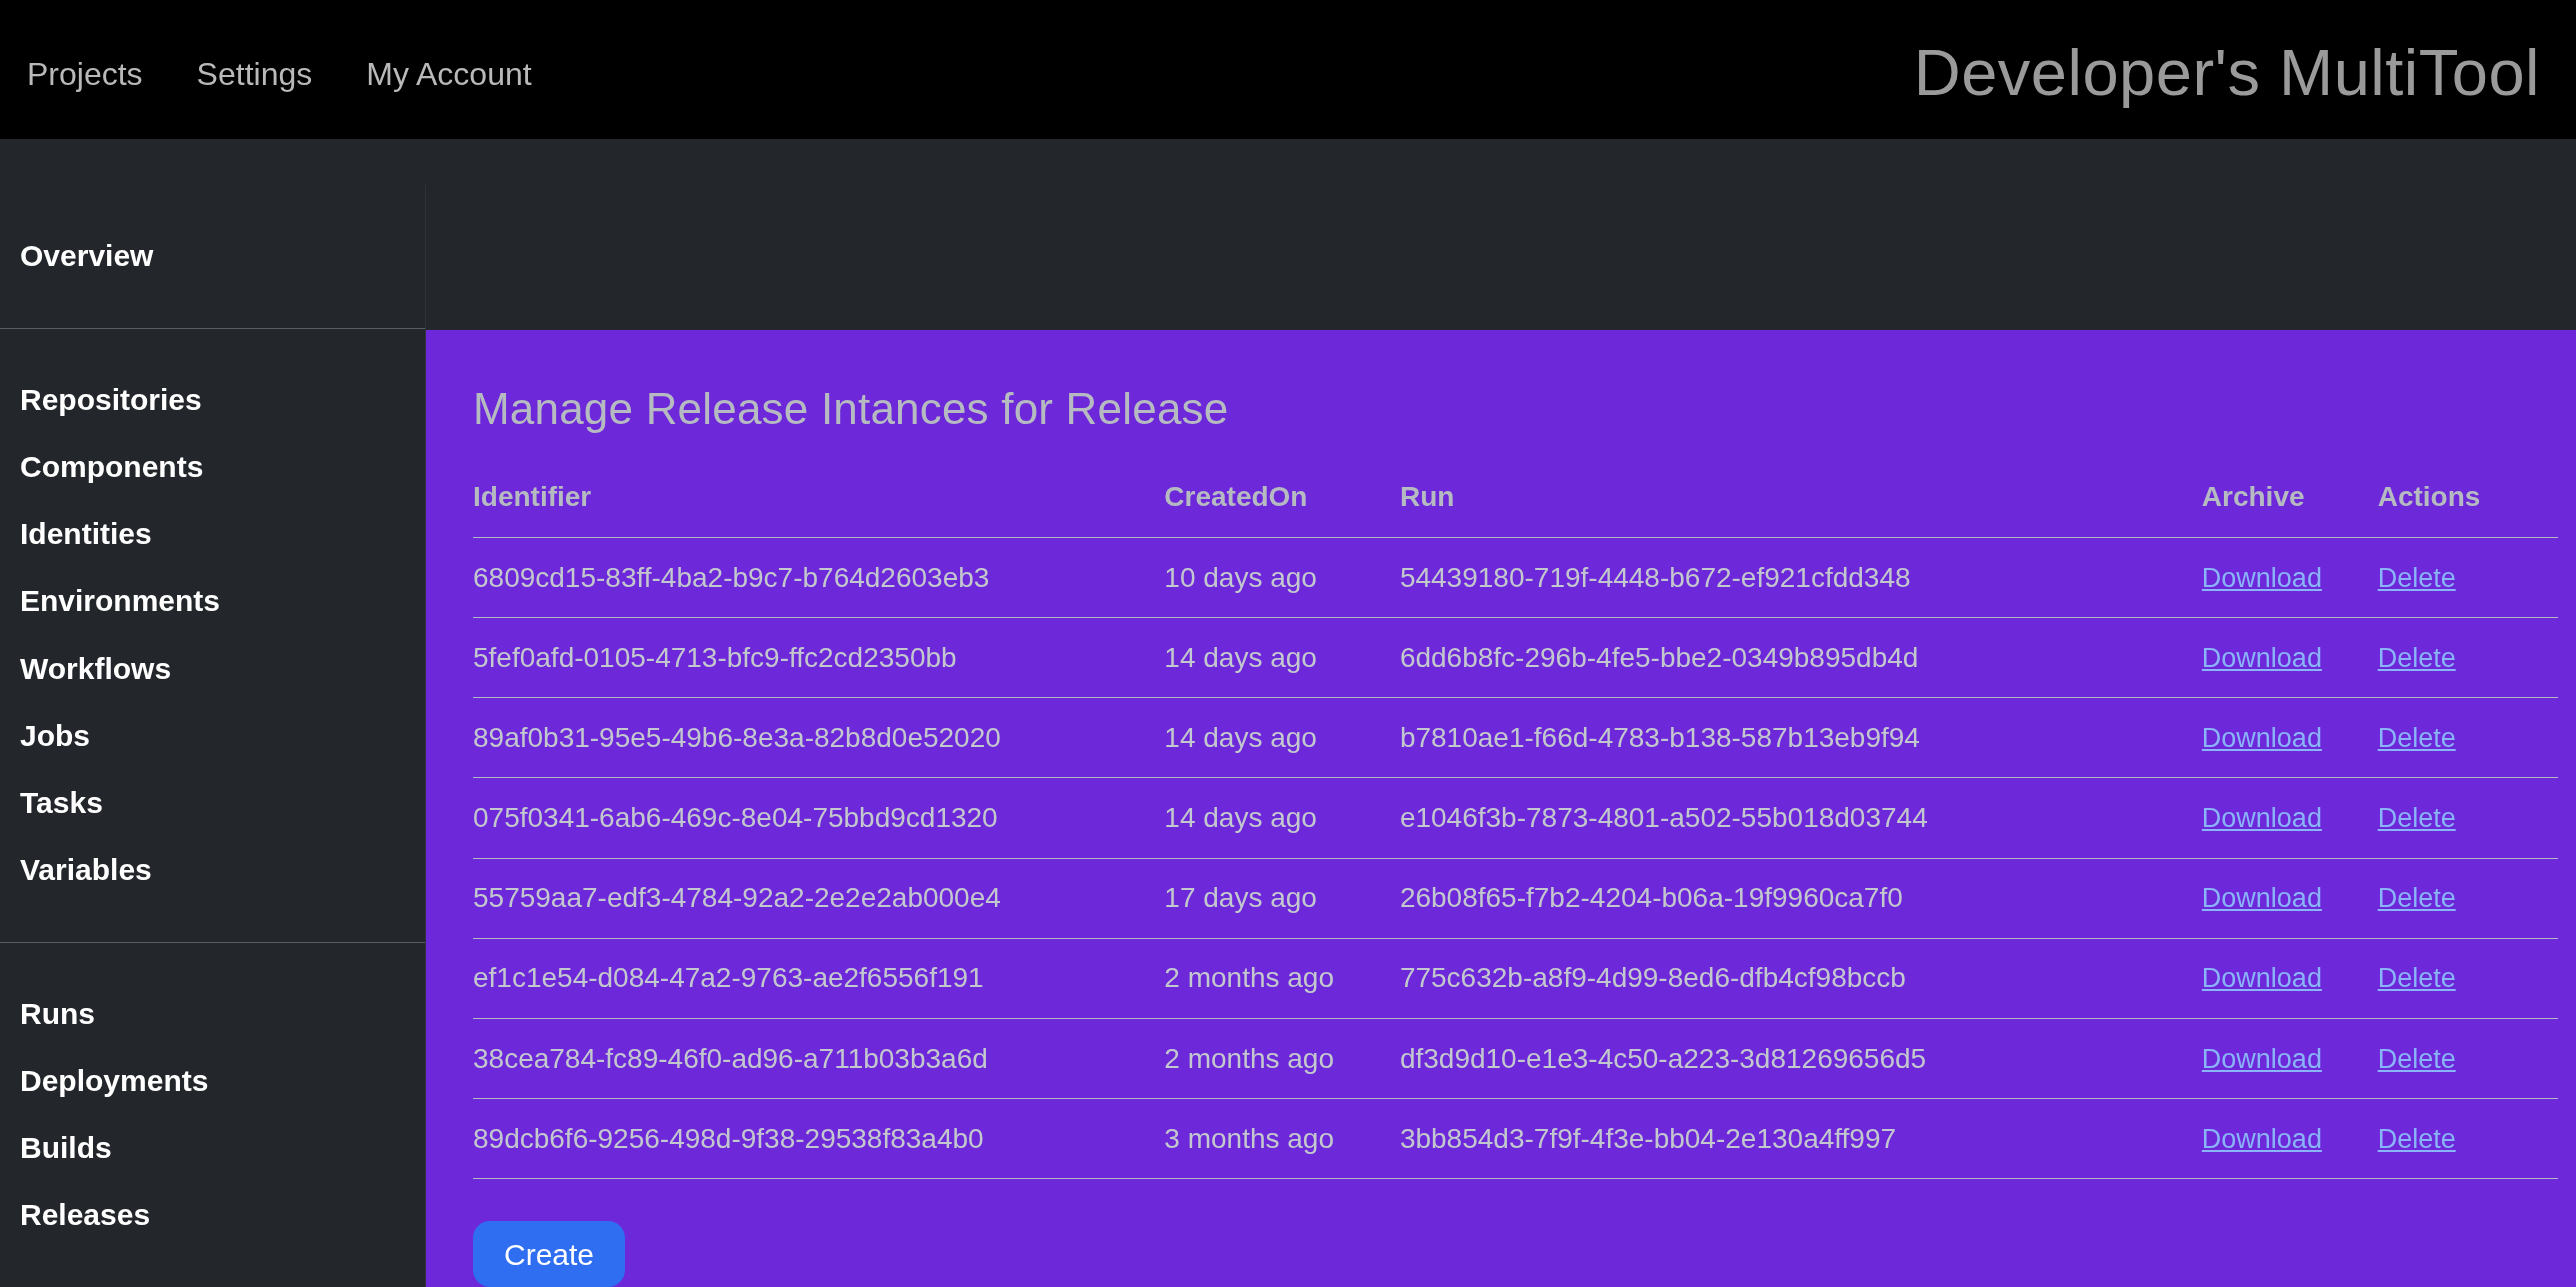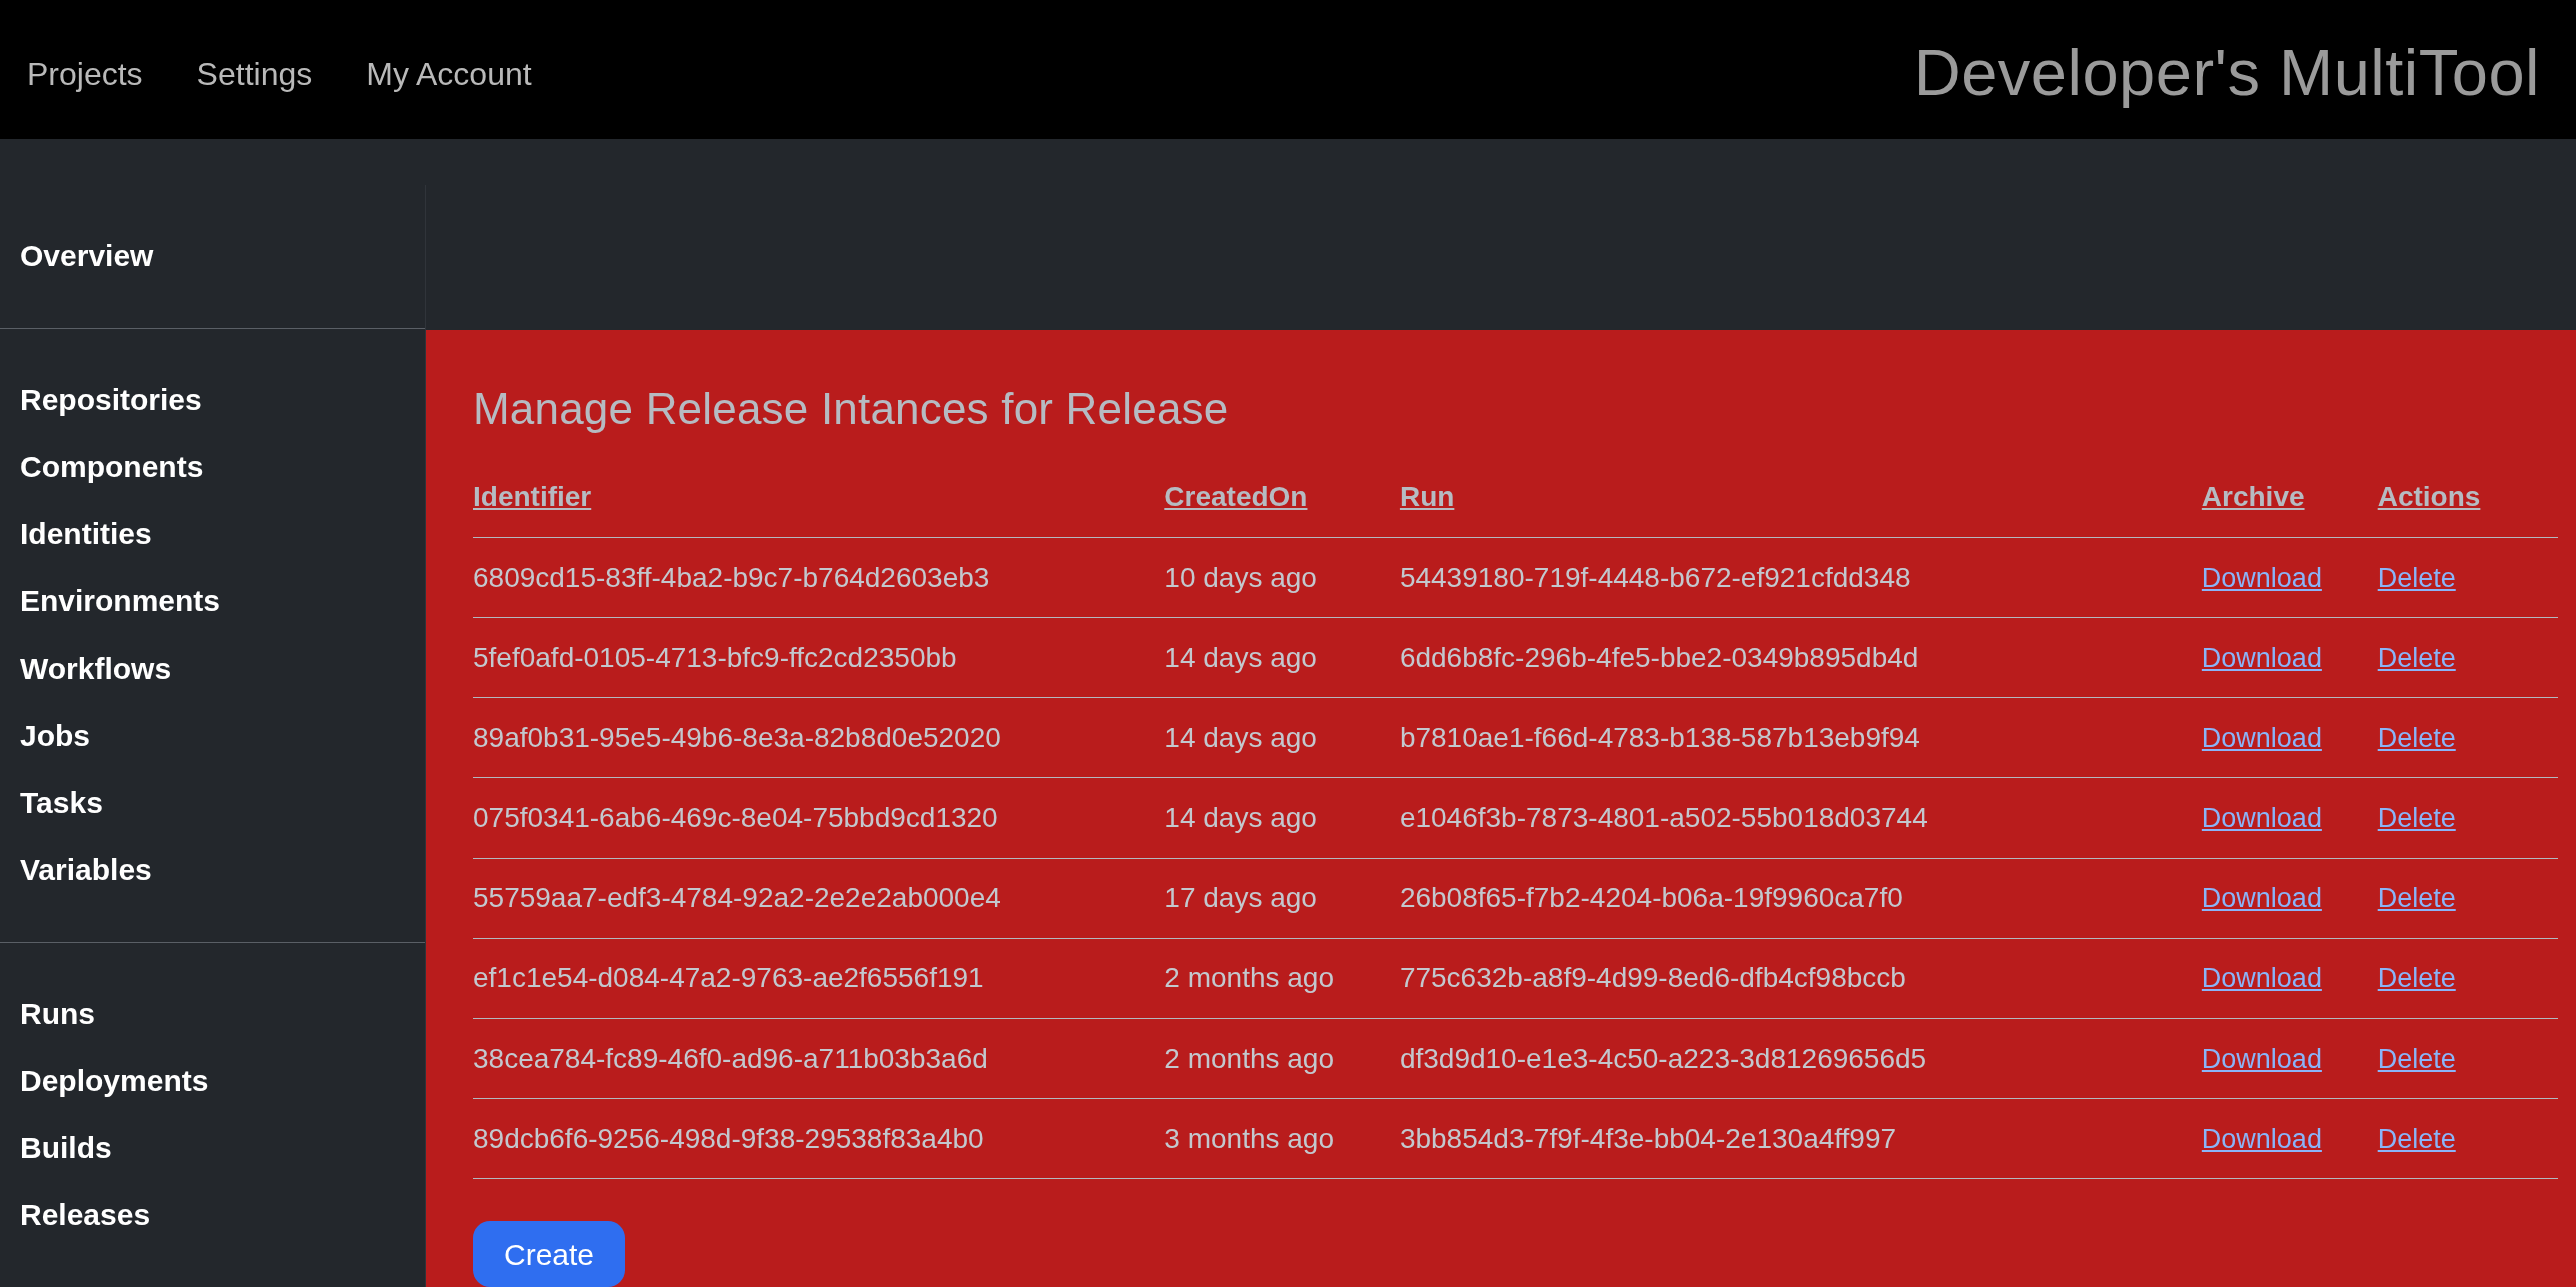--- a/index.html
+++ b/index.html
@@ -74,21 +74,21 @@
     font-weight: 700;
     text-decoration: none;
     padding: 16.3px 0 16.3px 20px;
     line-height: 1.15;
     white-space: nowrap;
   }
 
   
   .main {
     flex: 1 1 auto;
-    background: #b91c1c;
+    background: #6d28d9;
     padding: 54px 36px 0 47px;
     min-width: 0;
   }
   .page-title {
     color: #b6bbc2;
     font-size: 44px;
     font-weight: 400;
     letter-spacing: 0.2px;
     margin: 0 0 47px 0;
     white-space: nowrap;
@@ -100,21 +100,20 @@
     table-layout: fixed;
   }
   table.grid th {
     color: #b6bbc2;
     font-size: 28px;
     font-weight: 700;
     text-align: left;
     padding: 0 0 23.6px 0;
     border-bottom: 1.8px solid #b3b8bf;
     white-space: nowrap;
-    text-decoration: underline;
   }
   table.grid td {
     color: #c3c8ce;
     font-size: 28px;
     font-weight: 400;
     padding: 23.6px 0 23.6px 0;
     border-bottom: 1.8px solid #b3b8bf;
     white-space: nowrap;
   }
   .col-identifier { width: 625px; }

